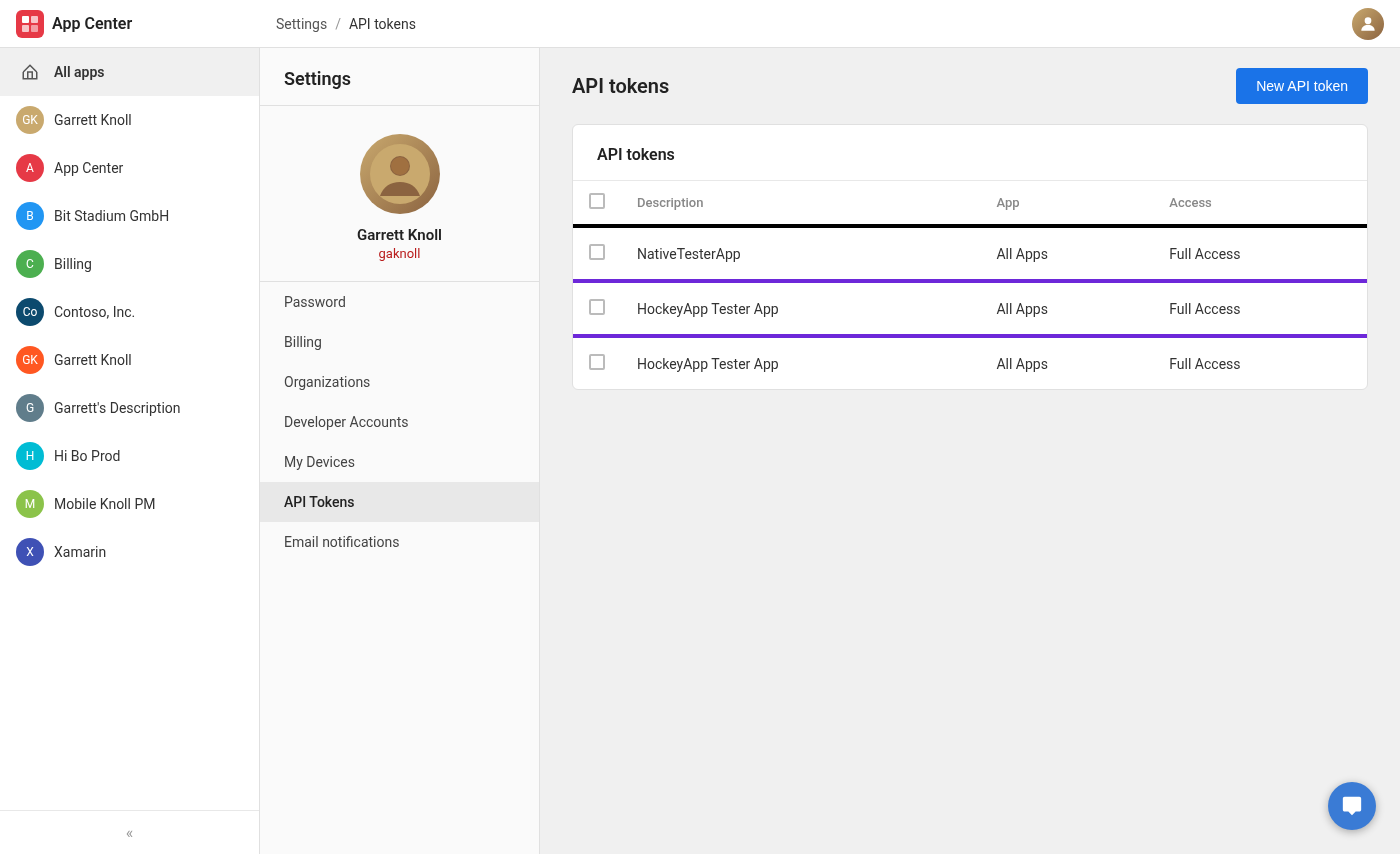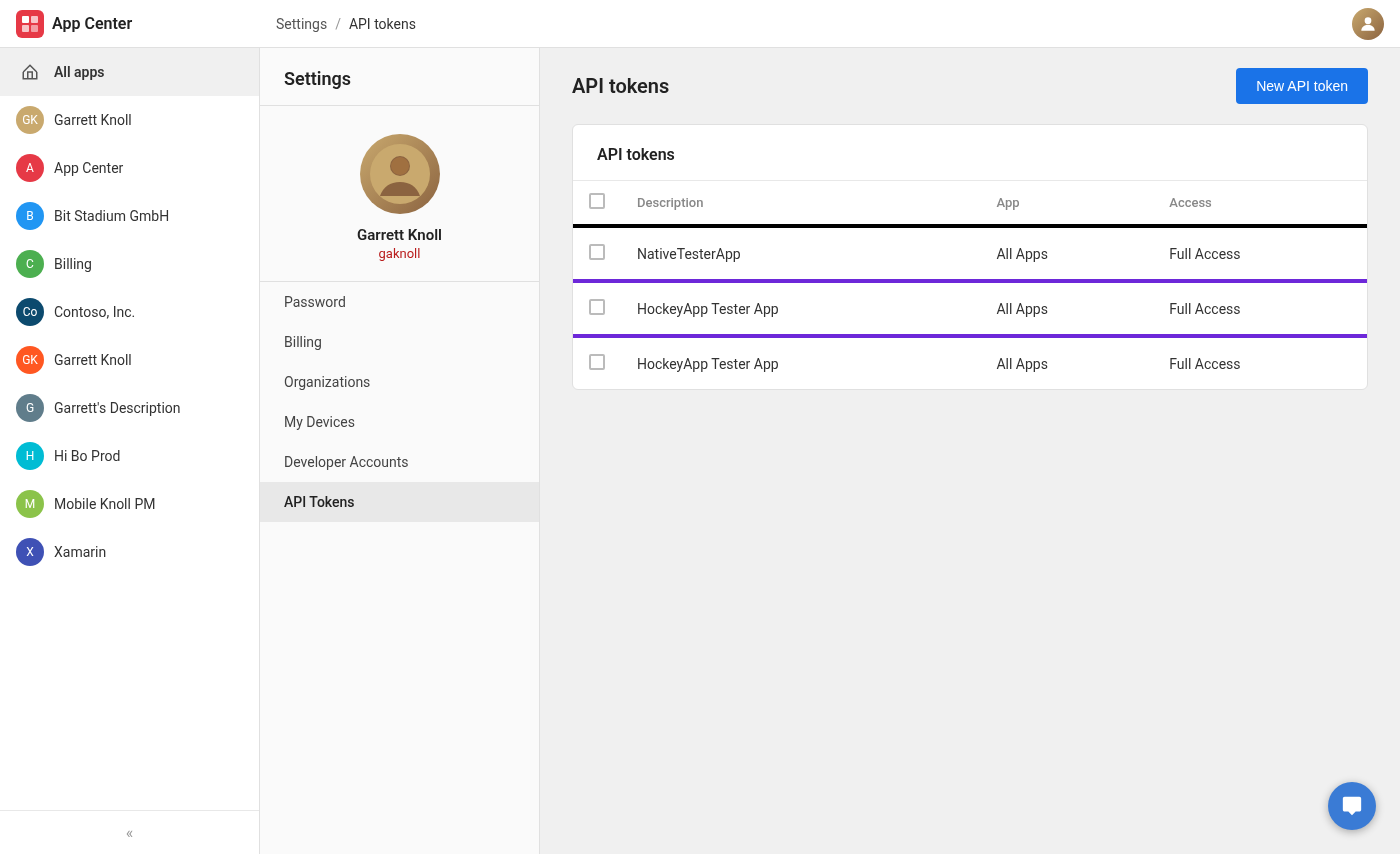--- a/index.html
+++ b/index.html
@@ -375,23 +375,24 @@
           <circle cx="30" cy="22" r="9" fill="#a07040"></circle>
         </svg>
       </div>
       <div class="profile-name">Garrett Knoll</div>
       <div class="profile-username">gaknoll</div>
     </div>
     <div id="settings-nav">
         <div class="settings-nav-item">Password</div>
         <div class="settings-nav-item">Billing</div>
         <div class="settings-nav-item">Organizations</div>
+        <div class="settings-nav-item">Developer Accounts</div>
         <div class="settings-nav-item">My Devices</div>
-        <div class="settings-nav-item">Developer Accounts</div>
         <div class="settings-nav-item active">API Tokens</div>
+        <div class="settings-nav-item">Email notifications</div>
       </div>
   </div>
 
   <div class="content-area">
     <div class="content-header">
       <h1 class="content-title">API tokens</h1>
       <button class="new-token-btn">New API token</button>
     </div>
 
     <div class="tokens-card">

